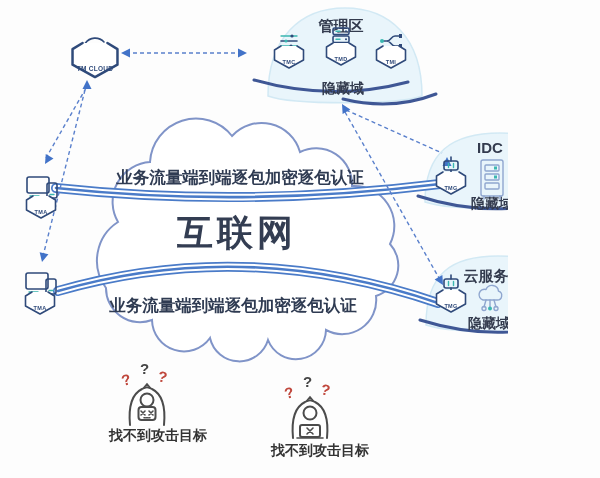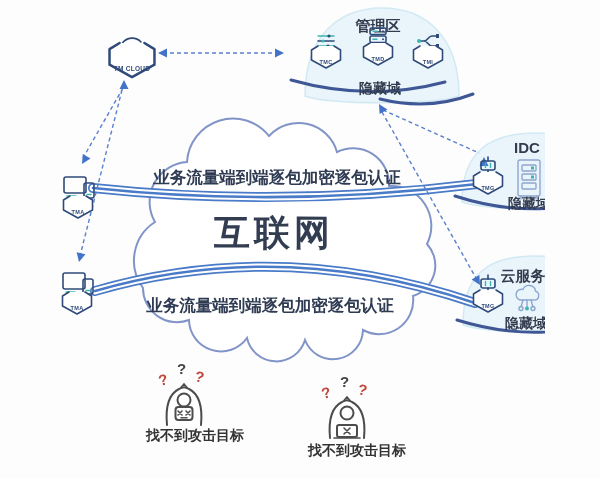--- a/index.html
+++ b/index.html
@@ -1,16 +1,16 @@
 <!DOCTYPE html>
 <html><head>
 <meta charset="utf-8">
 <style>
   html,body{margin:0;padding:0;background:#fdfdfd;}
-  .stage{position:relative;width:508px;height:478px;overflow:hidden;background:#fdfdfd;margin-left:37px;}
+  .stage{position:relative;width:508px;height:478px;overflow:hidden;background:#fdfdfd;}
   svg{display:block;}
   svg text{font-family:"Liberation Sans","DejaVu Sans",sans-serif;fill:#333b4e;}
   .zone-title{font-size:15px;font-weight:600;}
   .hidden-label{font-size:14px;font-weight:700;}
   .pipe-label{font-size:16.5px;font-weight:700;fill:#2f3b52;}
   .internet-label{font-size:36px;font-weight:700;fill:#333d52;letter-spacing:4px;}
   .chip-label{font-size:5.5px;font-weight:700;fill:#2f4a7a;letter-spacing:.3px;}
   .tmcloud-label{font-size:6.5px;font-weight:700;fill:#2f4a7a;letter-spacing:.3px;}
   .caption{font-size:14px;font-weight:700;fill:#333;}
   .qmark{font-size:15px;font-weight:700;}

